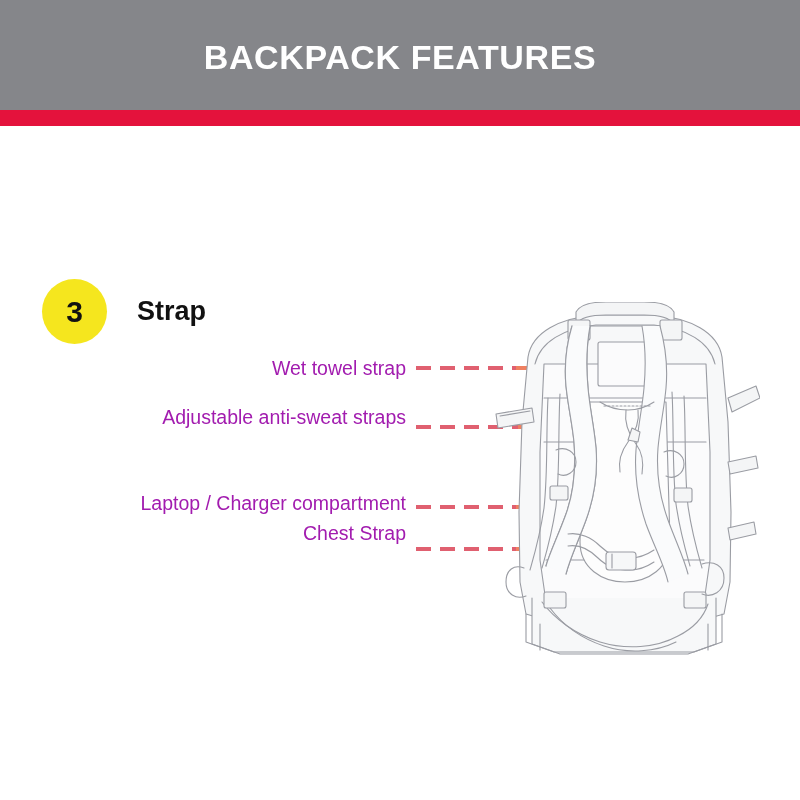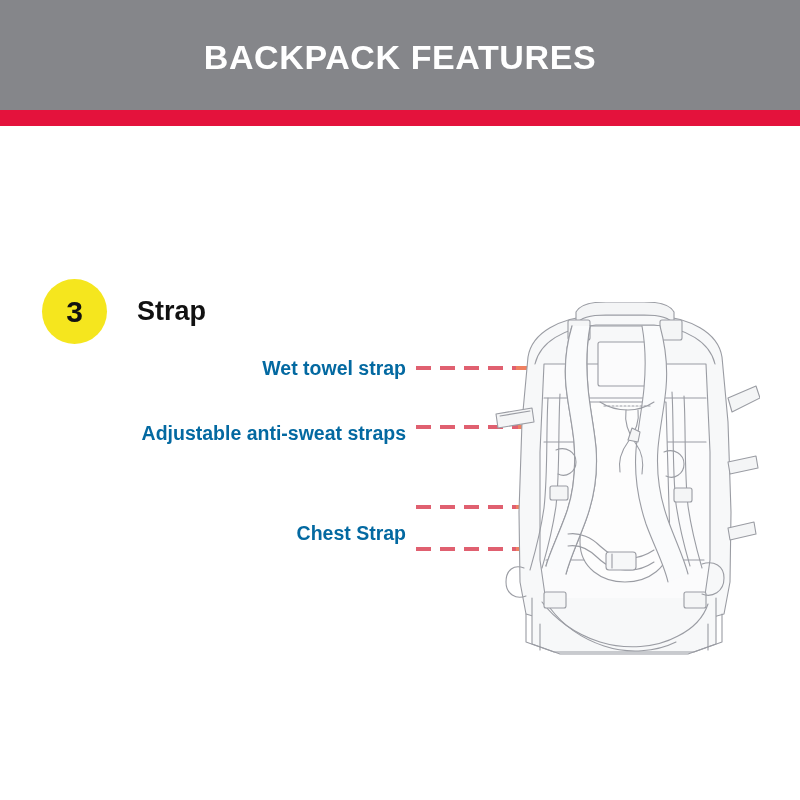--- a/index.html
+++ b/index.html
@@ -80,29 +80,29 @@
     font-size: 27px;
     font-weight: bold;
     line-height: 1;
     white-space: nowrap;
   }
 
   
   .callout-label {
     position: absolute;
     right: 394px;            
-    color: #0369a1;
+    color: #a21caf;
     font-size: 19.5px;
-    font-weight: bold;
+    font-weight: normal;
     line-height: 1;
     white-space: nowrap;
     text-align: right;
   }
   .cl-1 { top: 359px; }
-  .cl-2 { top: 424px; }
+  .cl-2 { top: 408px; }
   .cl-3 { top: 494px; }
   .cl-4 { top: 524px; }
 
   
   .leader {
     position: absolute;
     height: 4px;
     background-image: repeating-linear-gradient(
         to right,
         currentColor 0px,
@@ -148,20 +148,21 @@
 
   <div class="section-head">
     <div class="badge">
       <span class="badge-number">3</span>
     </div>
     <div class="section-title">Strap</div>
   </div>
 
   <div class="callout-label cl-1">Wet towel strap</div>
   <div class="callout-label cl-2">Adjustable anti-sweat straps</div>
+  <div class="callout-label cl-3">Laptop / Charger compartment</div>
   <div class="callout-label cl-4">Chest Strap</div>
 
   <div class="leader leader-outer" style="left:416px; top:366px; width:100px;"></div>
   <div class="leader leader-inner" style="left:516px; top:366px; width:150px;"></div>
   <div class="stem" style="left:584px; top:360px; height:8px;"></div>
   <div class="stem" style="left:650px; top:360px; height:8px;"></div>
   <div class="dot" style="left:580px; top:352px;"></div>
   <div class="dot" style="left:646px; top:352px;"></div>
 
   <div class="leader leader-outer" style="left:416px; top:425px; width:102px;"></div>

